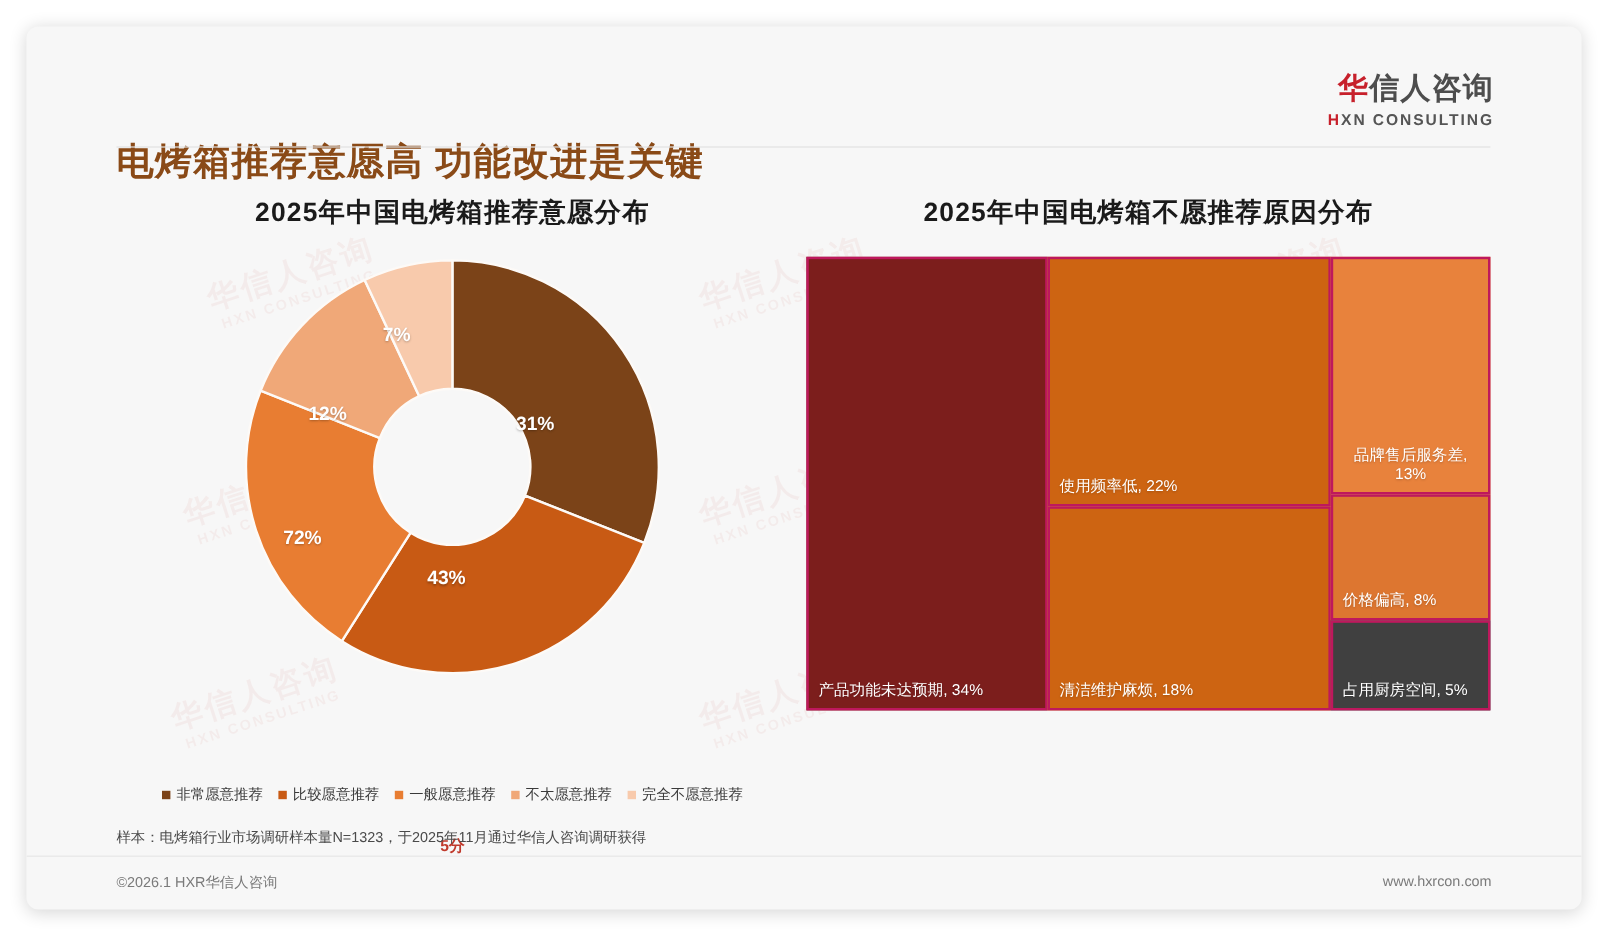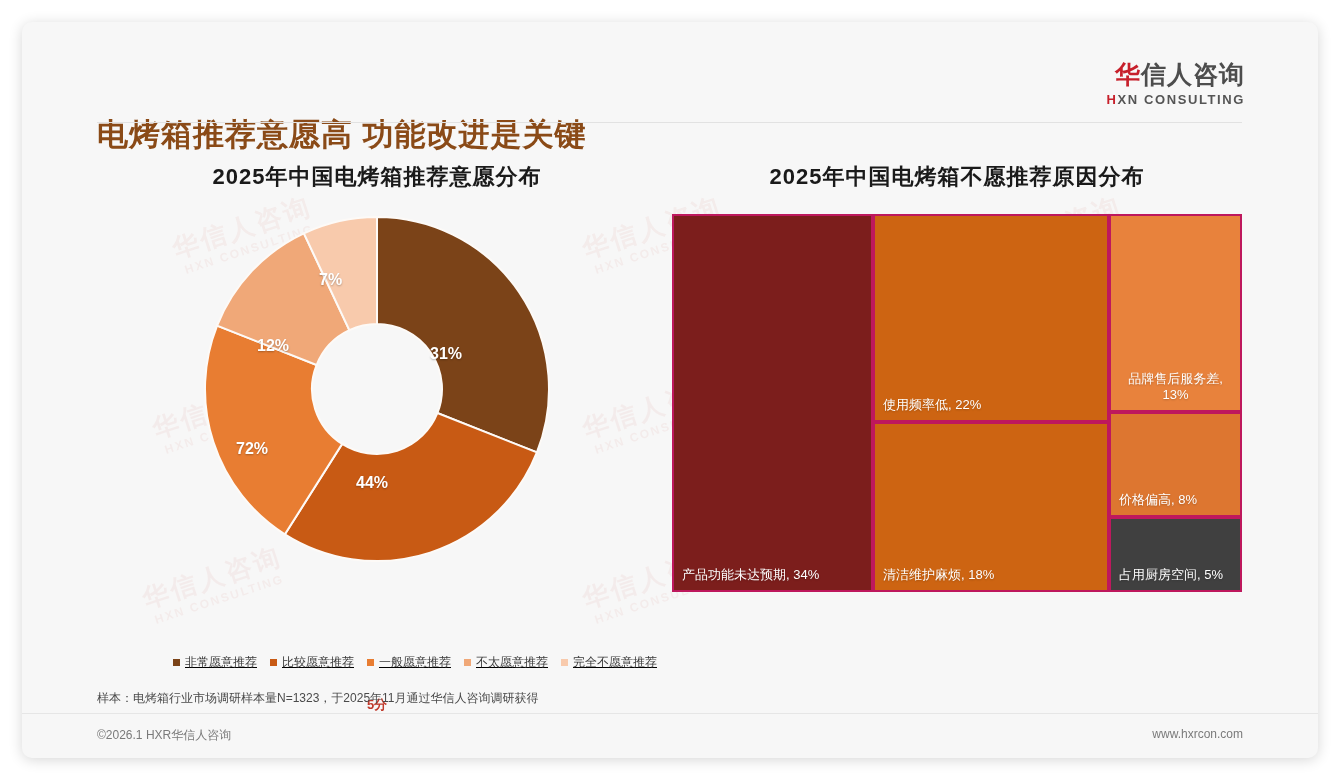--- a/index.html
+++ b/index.html
@@ -68,21 +68,21 @@
   .donut-wrap{position:relative;width:560px;height:400px;margin-top:14px;}
   .donut{position:absolute;left:105px;top:8px;}
   .slice-label{
     position:absolute;color:#fff;font-size:16px;font-weight:700;
     text-shadow:0 1px 2px rgba(0,0,0,.28);
   }
 
   
   .legend{
     position:absolute;left:0;top:448px;width:560px;
-    display:flex;justify-content:flex-end;align-items:center;gap:13px;text-decoration:underline;
+    display:flex;justify-content:center;align-items:center;gap:13px;
   }
   .legend-item{display:flex;align-items:center;gap:5px;white-space:nowrap;}
   .legend-swatch{width:7px;height:7px;display:inline-block;}
   .legend-text{font-size:12px;color:#3a3a3a;}
 
   .scores{
     position:absolute;left:0;top:490px;width:560px;
     display:flex;justify-content:center;align-items:center;gap:60px;flex-direction:column;
   }
   .score{font-size:13px;font-weight:700;color:#c0392b;}
@@ -179,21 +179,21 @@
           <path fill="#c85a14" stroke="#fdfaf7" stroke-width="2" d="M 159.88 63.42 A 172 172 0 0 1 -92.12 145.29 L -34.81 54.91 A 65 65 0 0 0 60.42 23.96 Z"></path>
 
           <path fill="#e87d32" stroke="#fdfaf7" stroke-width="2" d="M -92.12 145.29 A 172 172 0 0 1 -159.88 -63.42 L -60.42 -23.96 A 65 65 0 0 0 -34.81 54.91 Z"></path>
 
           <path fill="#f0a878" stroke="#fdfaf7" stroke-width="2" d="M -159.88 -63.42 A 172 172 0 0 1 -73.13 -155.67 L -27.64 -58.83 A 65 65 0 0 0 -60.42 -23.96 Z"></path>
 
           <path fill="#f8caac" stroke="#fdfaf7" stroke-width="2" d="M -73.13 -155.67 A 172 172 0 0 1 0 -172 L 0 -65 A 65 65 0 0 0 -27.64 -58.83 Z"></path>
         </g>
       </svg>
       <div class="slice-label" style="left:333px;top:139px;">31%</div>
-      <div class="slice-label" style="left:259px;top:268px;">44%</div>
+      <div class="slice-label" style="left:259px;top:268px;">43%</div>
       <div class="slice-label" style="left:139px;top:234px;">72%</div>
       <div class="slice-label" style="left:160px;top:131px;">12%</div>
       <div class="slice-label" style="left:222px;top:65px;">7%</div>
 
       <div class="legend">
         <div class="legend-item">
           <span class="legend-swatch" style="background:#7b4318"></span>
           <span class="legend-text">非常愿意推荐</span>
         </div>
         <div class="legend-item">

